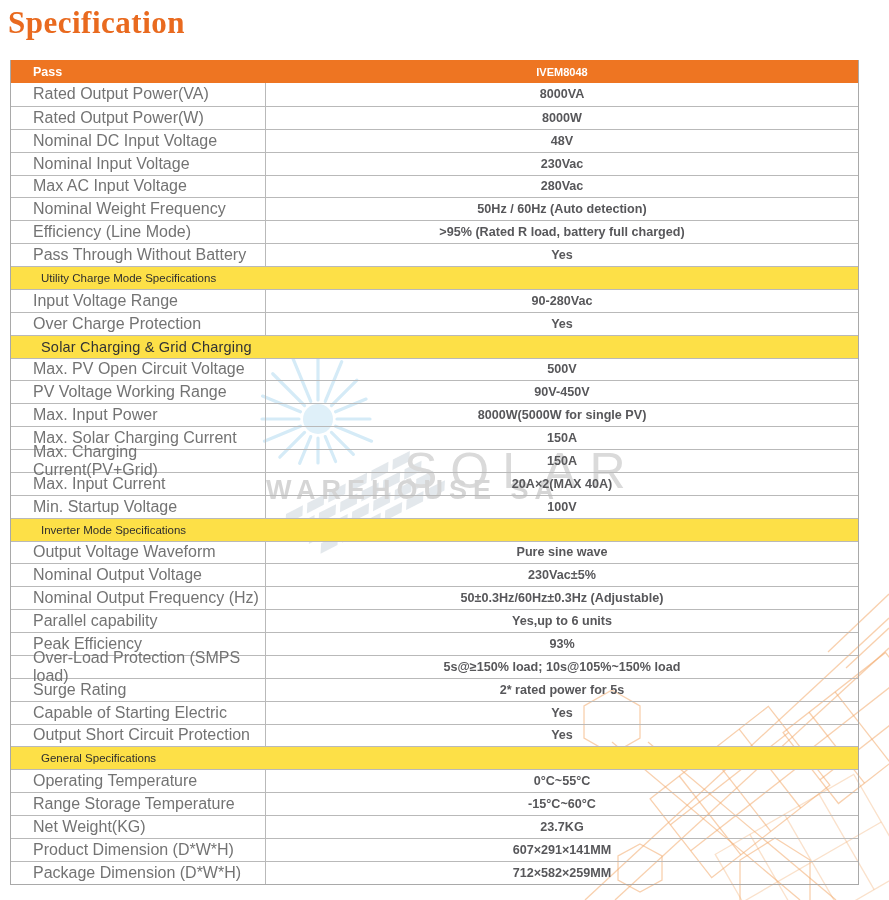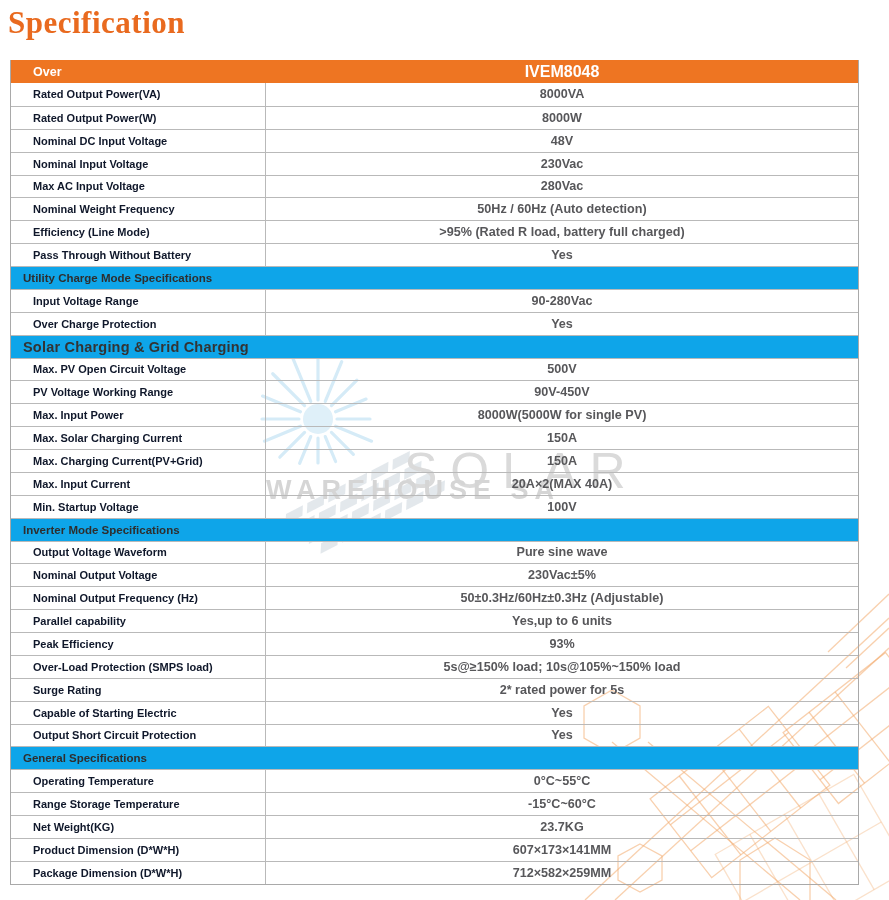--- a/index.html
+++ b/index.html
@@ -15,29 +15,29 @@
   .page-title{position:absolute;left:8px;top:5px;margin:0;z-index:2;
               font-family:"Liberation Serif",serif;font-weight:bold;
               font-size:31px;letter-spacing:.5px;}
   
   .spec-table{position:absolute;left:10px;top:60px;width:847px;z-index:1;
               border-left:1px solid #a9a9a9;border-right:1px solid #a9a9a9;
               border-bottom:1px solid #a9a9a9;}
   .row{display:flex;height:22.88px;box-sizing:border-box;background:transparent;}
   .row + .row{border-top:1px solid #b9b9b9;}
   .cell{display:flex;align-items:center;box-sizing:border-box;}
-  .cell.label{width:255px;padding-left:22px;font-size:11px;color:#0f172a;font-weight:bold;}
+  .cell.label{width:255px;padding-left:22px;font-size:16px;color:#737373;}
   .cell.value{flex:1;justify-content:center;font-size:12.6px;color:#57575a;font-weight:bold;}
   .row.normal .cell.label{border-right:1px solid #b9b9b9;}
   
   .row.head{background:#EE7522;height:23px;border-top:none;}
   .row.head .cell.label{color:#ffffff;font-weight:bold;font-size:12.5px;border-right:none;}
-  .row.head .cell.value{color:#ffffff;font-weight:bold;font-size:16px;}
-  
-  .row.section{background:#0ea5e9;align-items:center;padding-left:12px;font-weight:bold;}
+  .row.head .cell.value{color:#ffffff;font-weight:bold;font-size:11px;}
+  
+  .row.section{background:#fde047;align-items:center;padding-left:30px;font-weight:normal;}
   .row.section.sm{font-size:11.5px;color:#2e2e2e;}
   .row.section.lg{font-size:14.5px;color:#333333;letter-spacing:.2px;}
 </style>
 </head>
 <body>
 
 <div class="page">
 
   <div class="decor">
     <svg width="889" height="900" viewBox="0 0 889 900" xmlns="http://www.w3.org/2000/svg">
@@ -138,21 +138,21 @@
       </g>
     </svg>
     <div class="wm-line1">SOLAR</div>
     <div class="wm-line2">WAREHOUSE SA</div>
   </div>
 
   <h1 class="page-title" style="color: rgb(233, 106, 31);">Specification</h1>
 
   <div class="spec-table">
     <div class="row head" style="background: rgb(238, 117, 34);">
-      <div class="cell label">Over</div>
+      <div class="cell label">Pass</div>
       <div class="cell value">IVEM8048</div>
     </div>
     <div id="rows-container">
         <div class="row normal">
           <div class="cell label">Rated Output Power(VA)</div>
           <div class="cell value">8000VA</div>
         </div>
         <div class="row normal">
           <div class="cell label">Rated Output Power(W)</div>
           <div class="cell value">8000W</div>
@@ -264,21 +264,21 @@
         <div class="row normal">
           <div class="cell label">Range Storage Temperature</div>
           <div class="cell value">-15°C~60°C</div>
         </div>
         <div class="row normal">
           <div class="cell label">Net Weight(KG)</div>
           <div class="cell value">23.7KG</div>
         </div>
         <div class="row normal">
           <div class="cell label">Product Dimension (D*W*H)</div>
-          <div class="cell value">607×173×141MM</div>
+          <div class="cell value">607×291×141MM</div>
         </div>
         <div class="row normal">
           <div class="cell label">Package Dimension (D*W*H)</div>
           <div class="cell value">712×582×259MM</div>
         </div>
       </div>
   </div>
 
 </div>
 

